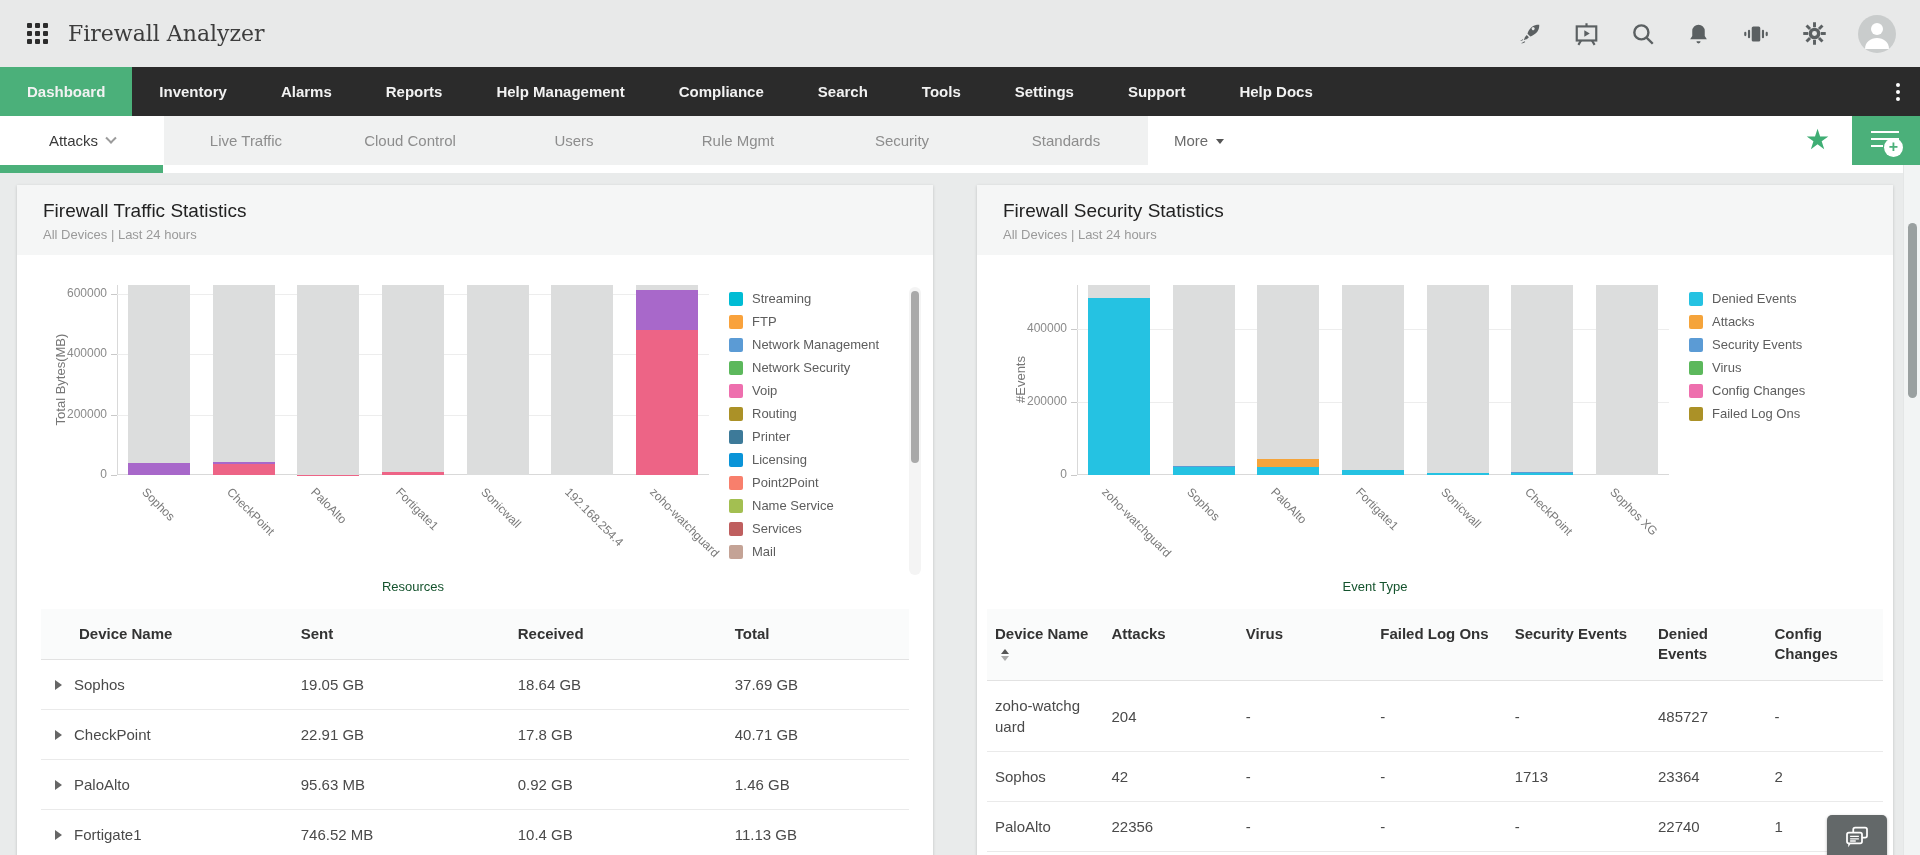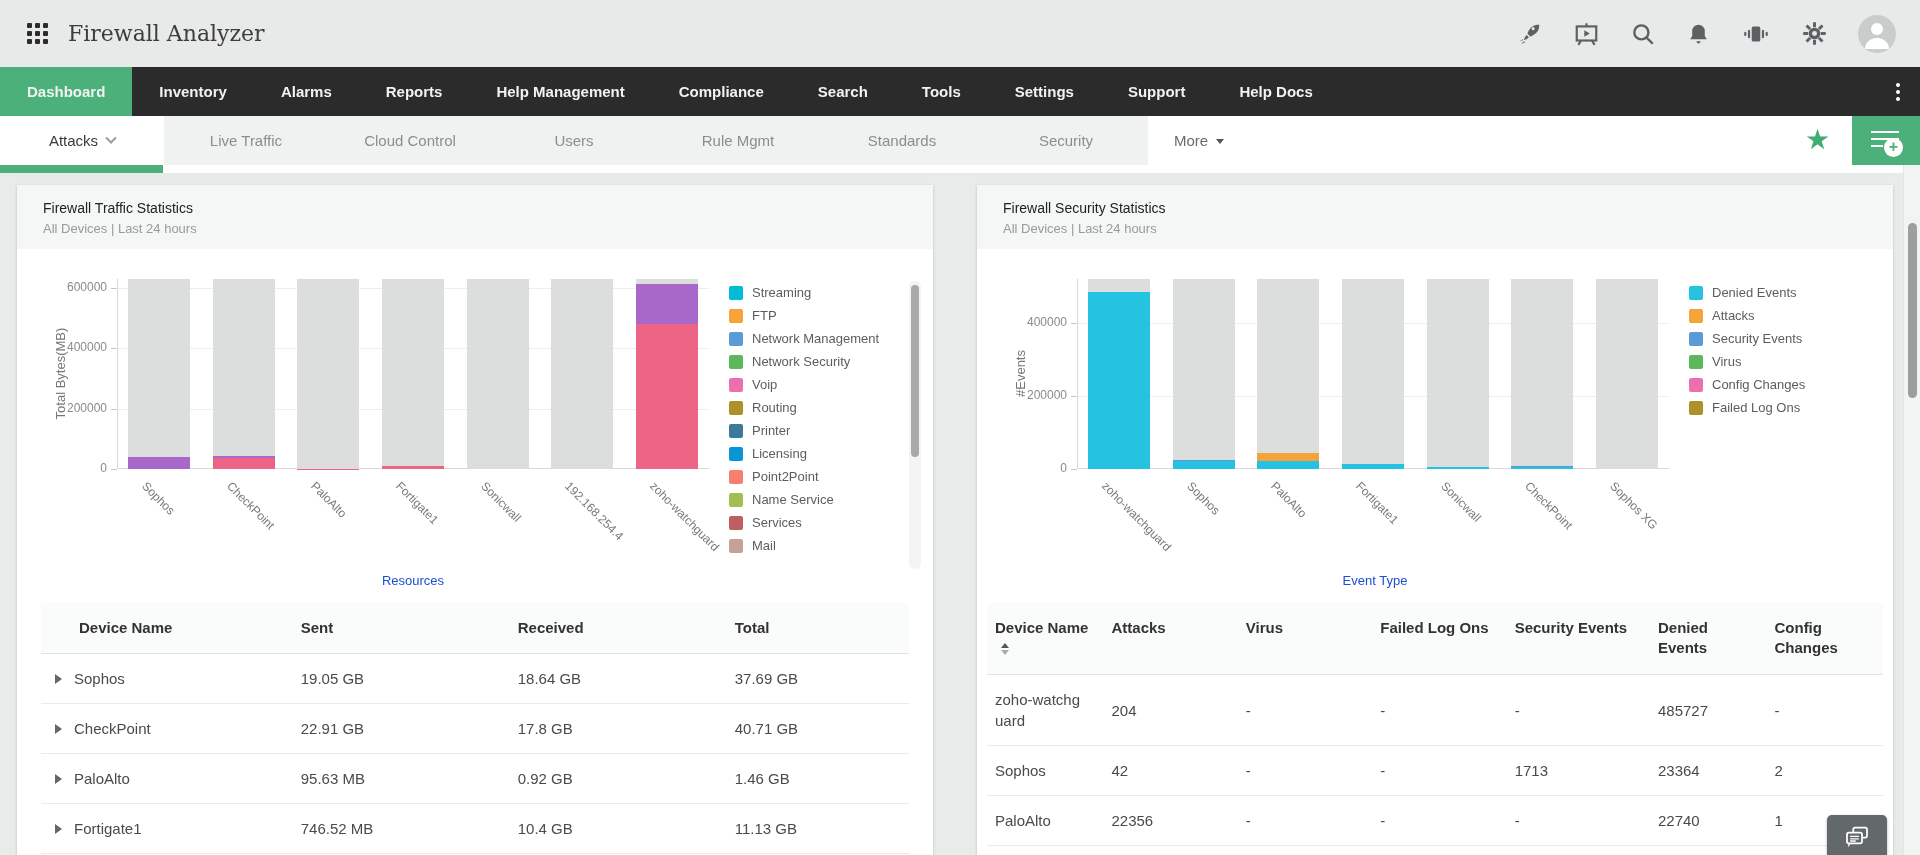--- a/index.html
+++ b/index.html
@@ -40,33 +40,33 @@
   .add-ic b:nth-child(2){ top:9px; width:28px; }
   .add-ic b:nth-child(3){ top:16px; width:12px; }
   .add-ic .plus { position:absolute; right:-2px; bottom:-4px; width:19px; height:19px; border-radius:50%; background:#fff; color:#4bb07a; font-size:16px; font-weight:700; line-height:18px; text-align:center; }
   
   .progress-strip { height:8px; background:#ffffff; }
   .progress { width:163px; height:100%; background:#4bb07a; }
   
   .content { display:flex; gap:44px; padding:12px 0 0 17px; }
   .card { width:916px; height:760px; background:#fff; box-shadow:0 1px 3px rgba(0,0,0,.18); }
   .card-hd { background:#f5f6f6; padding:15px 26px 13px; }
-  .card-title { font-size:14px; color:#222; }
+  .card-title { font-size:19px; color:#222; }
   .card-sub { font-size:13px; color:#9a9a9a; margin-top:5px; }
   
   .chart { position:relative; height:352px; margin-top:2px; }
   .plotframe { position:absolute; border-left:1px solid #d9d9d9; border-bottom:1px solid #d9d9d9; }
   .gridline { position:absolute; height:1px; background:#ededed; }
   .tickmark { position:absolute; width:6px; height:1px; background:#c9c9c9; }
   .ytick { position:absolute; left:0; width:90px; text-align:right; font-size:12px; color:#8a8a8a; }
   .bgbar { position:absolute; background:#dcdddd; }
   .seg { position:absolute; }
   .xtick { position:absolute; font-size:12px; color:#7a7a7a; white-space:nowrap; transform:rotate(45deg); transform-origin:0 0; }
   .ylab { position:absolute; left:-52px; top:115px; width:190px; text-align:center; transform:rotate(-90deg); font-size:13px; color:#777; }
-  .xlab { position:absolute; text-align:center; font-size:13px; color:#1d4ed8; }
+  .xlab { position:absolute; text-align:center; font-size:13px; color:#14532d; }
   .legend { position:absolute; left:712px; top:30px; width:186px; }
   .leg-item { display:flex; align-items:center; gap:9px; height:23px; font-size:13px; color:#5d5d5d; cursor:pointer; white-space:nowrap; }
   .swatch { width:14px; height:14px; border-radius:2px; flex:0 0 14px; }
   .leg-track { position:absolute; right:12px; top:30px; width:12px; height:288px; background:#f4f4f4; border-radius:6px; }
   .leg-thumb { position:absolute; right:14px; top:34px; width:8px; height:172px; background:#a9a9a9; border-radius:4px; cursor:pointer; }
   
   .tbl-wrap { padding:0 24px; }
   .tbl-wrap.tight { padding:0 10px; }
   table { width:100%; border-collapse:collapse; table-layout:fixed; }
   th { font-size:15px; color:#333; font-weight:700; text-align:left; padding:15px 8px; background:#fafbfb; border-bottom:1px solid #e2e2e2; vertical-align:top; line-height:1.35; }
@@ -194,24 +194,24 @@
       <div class="tab">
         <span>Cloud Control</span>
       </div>
       <div class="tab">
         <span>Users</span>
       </div>
       <div class="tab">
         <span>Rule Mgmt</span>
       </div>
       <div class="tab">
+        <span>Security</span>
+      </div>
+      <div class="tab">
         <span>Standards</span>
-      </div>
-      <div class="tab">
-        <span>Security</span>
       </div>
     </div>
   <div class="more">
     <span>More</span>
     <span class="caret-down"></span>
   </div>
   <span class="star">★</span>
   <div class="add-btn">
     <span class="add-ic">
         <b></b>

